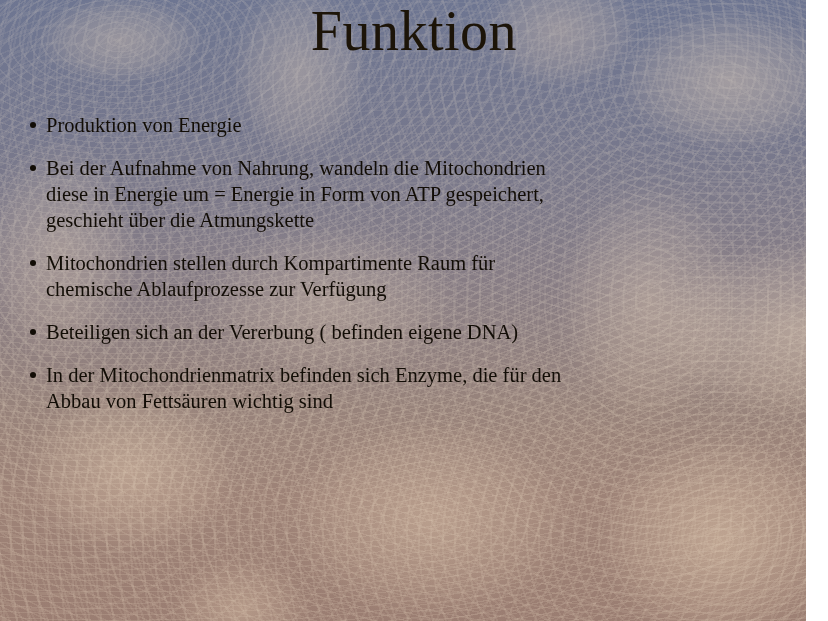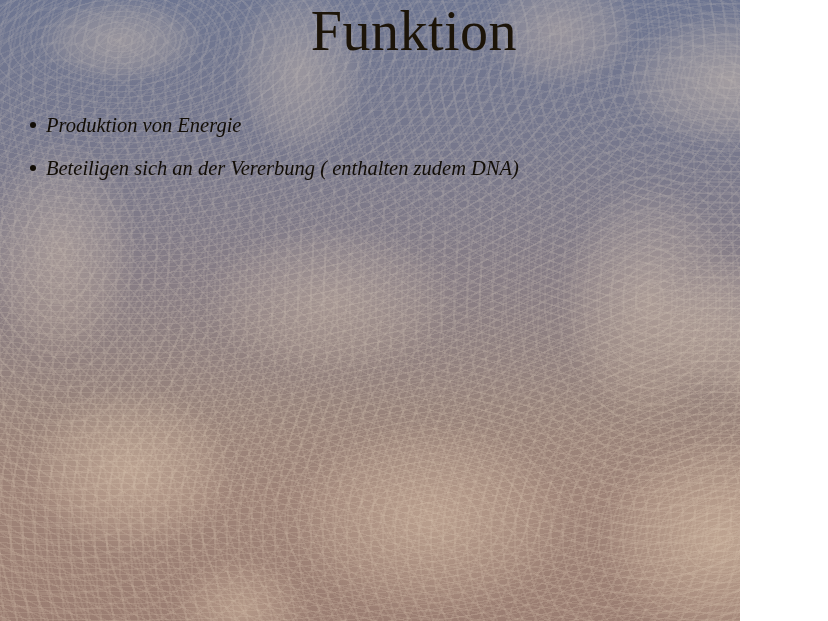--- a/index.html
+++ b/index.html
@@ -7,21 +7,21 @@
     padding: 0;
   }
   body {
     width: 828px;
     height: 621px;
     overflow: hidden;
     font-family: "Liberation Serif", serif;
   }
   .slide {
     position: relative;
-    width: 740px;
+    width: 806px;
     height: 621px;
     background: #7d8298;
     overflow: hidden;
   }
   
   .bg-base {
     position: absolute;
     inset: 0;
     background:
       linear-gradient(180deg, #6f7792 0%, #77788c 22%, #8a7e84 45%, #99847c 65%, #a08479 80%, #9c7e73 100%);
@@ -77,21 +77,20 @@
     color: #1c1408;
     font-family: "Liberation Serif", serif;
     letter-spacing: 0.5px;
   }
 
   .bullets {
     position: absolute;
     top: 112px;
     left: 28px;
     width: 770px;
-    font-style: italic;
   }
   .bullet {
     position: relative;
     padding-left: 18px;
     margin-bottom: 17px;
     font-size: 20.5px;
     line-height: 1.27;
     color: #120d06;
     font-family: "Liberation Serif", serif;
   }
@@ -121,17 +120,33 @@
   <div class="content">
     <div class="slide-title">Funktion</div>
 
     <div class="bullets">
       <div class="bullet">
         <span class="dot"></span>
         <span class="txt">Produktion von Energie</span>
       </div>
       <div class="bullet">
         <span class="dot"></span>
-        <span class="txt">Beteiligen sich an der Vererbung ( enthalten zudem DNA)</span>
+        <span class="txt">Bei der Aufnahme von Nahrung, wandeln die Mitochondrien
+diese in Energie um = Energie in Form von ATP gespeichert,
+geschieht über die Atmungskette</span>
+      </div>
+      <div class="bullet">
+        <span class="dot"></span>
+        <span class="txt">Mitochondrien stellen durch Kompartimente Raum für
+chemische Ablaufprozesse zur Verfügung</span>
+      </div>
+      <div class="bullet">
+        <span class="dot"></span>
+        <span class="txt">Beteiligen sich an der Vererbung ( befinden eigene DNA)</span>
+      </div>
+      <div class="bullet">
+        <span class="dot"></span>
+        <span class="txt">In der Mitochondrienmatrix befinden sich Enzyme, die für den
+Abbau von Fettsäuren wichtig sind</span>
       </div>
     </div>
   </div>
 </div>
 
 </body></html>

